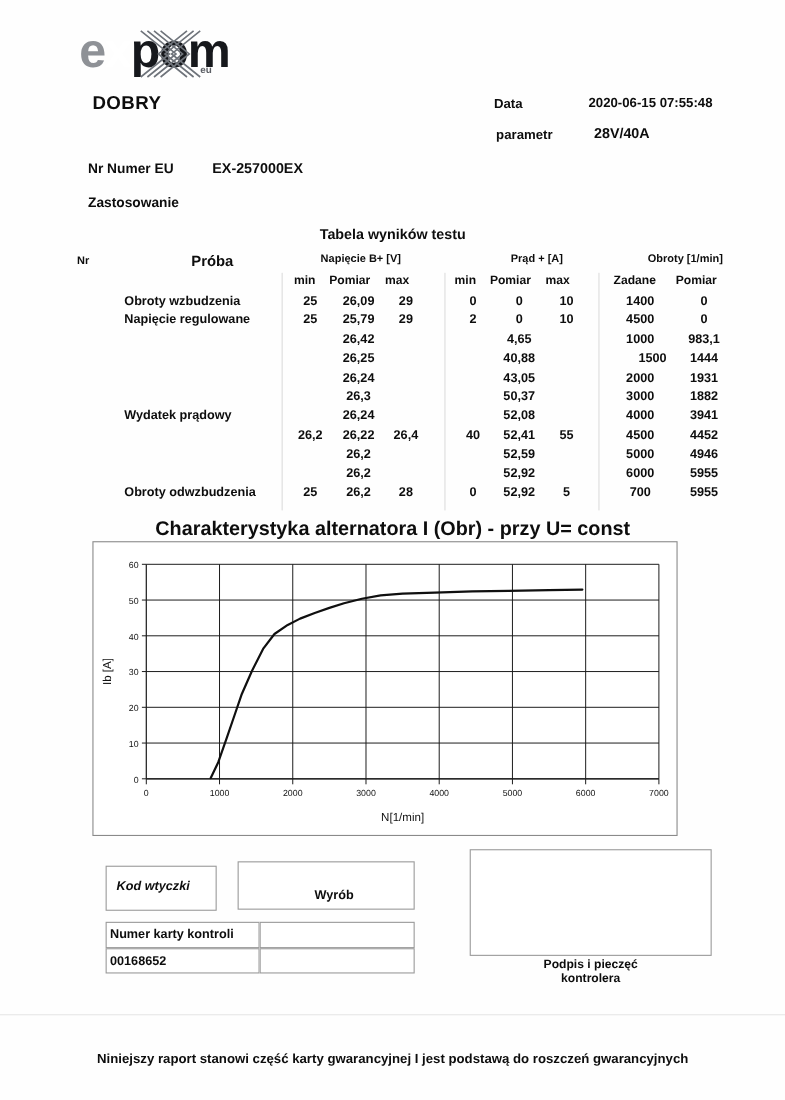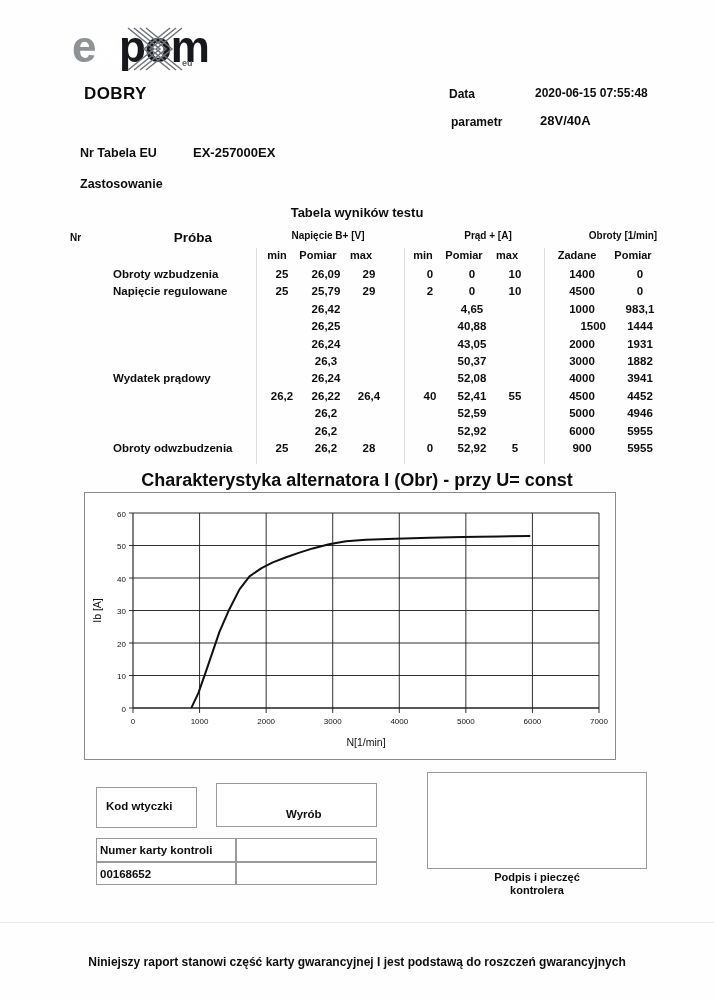--- a/index.html
+++ b/index.html
@@ -210,21 +210,21 @@
     white-space: nowrap;
   }
   .box-kod        { left: 96px;  top: 787px; width: 101px; height: 41px; }
   .box-kod-val    { left: 216px; top: 783px; width: 161px; height: 44px; }
   .box-numer      { left: 96px;  top: 838px; width: 140px; height: 24px; }
   .box-wyrob      { left: 236px; top: 838px; width: 141px; height: 24px; }
   .box-numer-val  { left: 96px;  top: 862px; width: 140px; height: 23px; }
   .box-wyrob-val  { left: 236px; top: 862px; width: 141px; height: 23px; }
   .box-sign       { left: 427px; top: 772px; width: 220px; height: 97px; }
 
-  .lbl-kod     { left: 106px; top: 800px; }
+  .lbl-kod     { left: 106px; top: 800px; font-style: italic; }
   .lbl-numer   { left: 100px; top: 844px; }
   .lbl-wyrob   { left: 286px; top: 808px; }
   .lbl-numval  { left: 100px; top: 868px; }
   .sign-cap {
     position: absolute;
     left: 427px; top: 871px;
     width: 220px;
     text-align: center;
     font-size: 11px;
     font-weight: 700;
@@ -266,21 +266,21 @@
       </g>
     </svg>
     <div class="logo-eu">eu</div>
   </div>
 
   <div class="hdr-dobry">DOBRY</div>
   <div class="hdr-data-label">Data</div>
   <div class="hdr-data-value">2020-06-15 07:55:48</div>
   <div class="hdr-param-label">parametr</div>
   <div class="hdr-param-value">28V/40A</div>
-  <div class="hdr-nr-label">Nr Tabela EU</div>
+  <div class="hdr-nr-label">Nr Numer EU</div>
   <div class="hdr-nr-value">EX-257000EX</div>
   <div class="hdr-zast-label">Zastosowanie</div>
 
   <div class="tbl-caption">Tabela wyników testu</div>
 
   <div class="rtable">
     <div class="rt-nr">Nr</div>
     <div class="rt-proba">Próba</div>
 
     <div class="rt-grp" style="left:258px; top:0px; width:140px;">Napięcie B+ [V]</div>
@@ -377,21 +377,21 @@
           <div class="rt-cell" style="left: 606px; width: 52px;">5955</div>
         </div>
         <div class="rt-row" style="top: 212px;">
           <div class="rt-lbl">Obroty odwzbudzenia</div>
           <div class="rt-cell" style="left: 258px; width: 32px;">25</div>
           <div class="rt-cell" style="left: 294px; width: 48px;">26,2</div>
           <div class="rt-cell" style="left: 344px; width: 34px;">28</div>
           <div class="rt-cell" style="left: 406px; width: 32px;">0</div>
           <div class="rt-cell" style="left: 440px; width: 48px;">52,92</div>
           <div class="rt-cell" style="left: 490px; width: 34px;">5</div>
-          <div class="rt-cell" style="left: 550px; width: 48px;">900</div>
+          <div class="rt-cell" style="left: 550px; width: 48px;">700</div>
           <div class="rt-cell" style="left: 606px; width: 52px;">5955</div>
         </div>
       </div>
   </div>
 
   <div class="chart-title">Charakterystyka alternatora I (Obr) - przy U= const</div>
   <div class="chart-frame">
     <svg class="chart-svg" id="chart-svg" width="530" height="266" viewBox="0 0 530 266">
         <line x1="48" y1="215" x2="514" y2="215" stroke="#1a1a1a" stroke-width="0.9"></line>
         <line x1="44" y1="215" x2="48" y2="215" stroke="#1a1a1a" stroke-width="0.9"></line>

